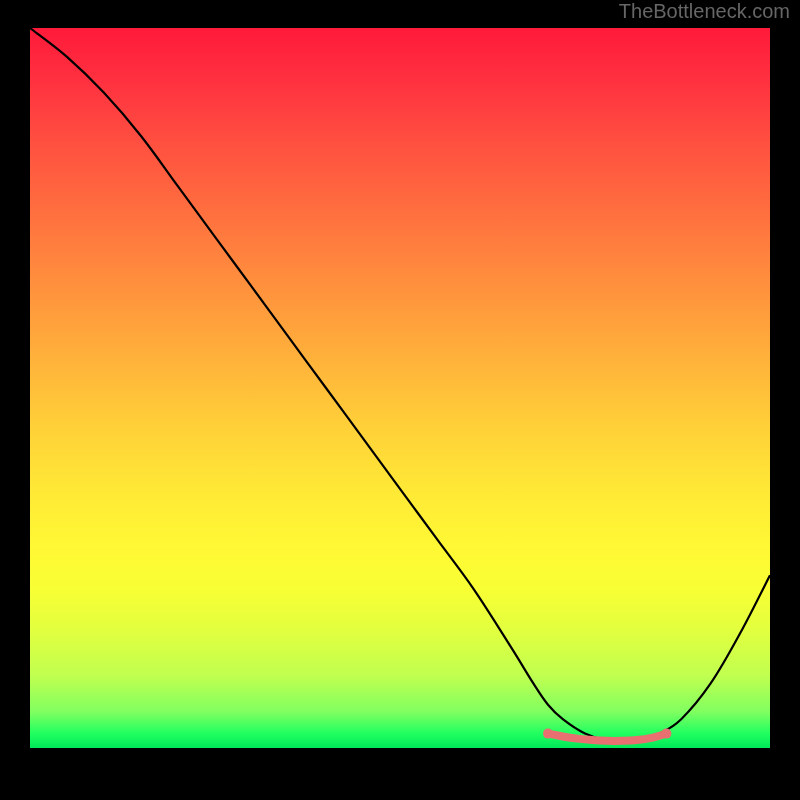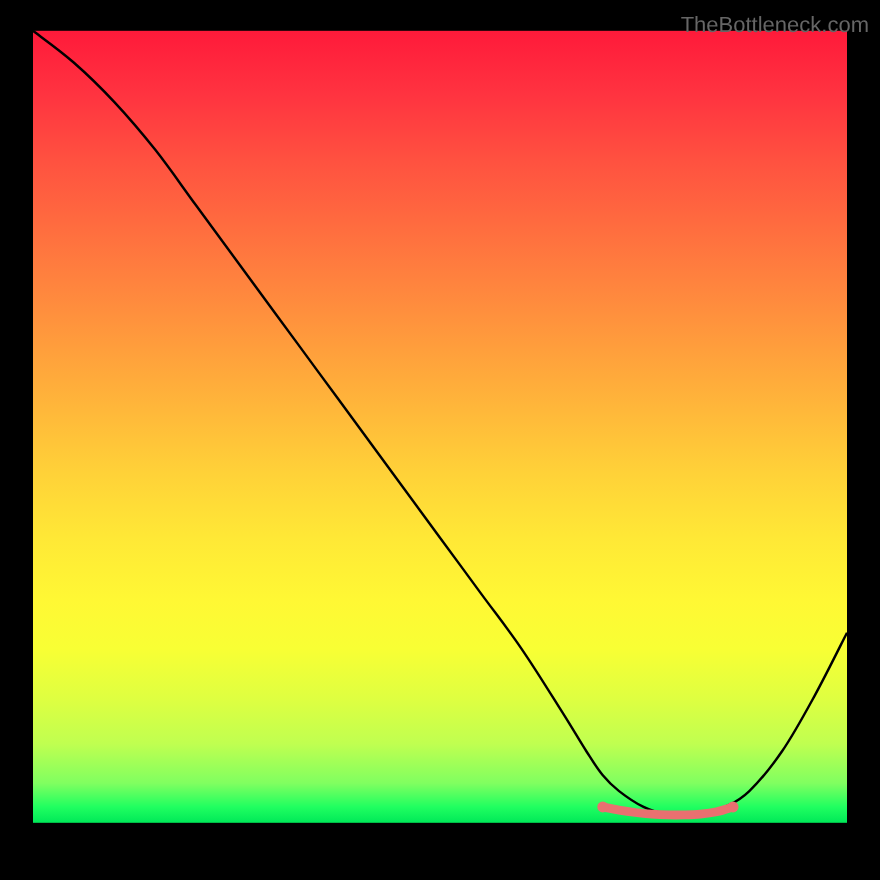--- a/index.html
+++ b/index.html
@@ -5,21 +5,21 @@
   * { margin: 0; padding: 0; box-sizing: border-box; }
   body {
     width: 800px;
     height: 800px;
     background: #000;
     position: relative;
     font-family: Arial, sans-serif;
   }
   .watermark {
     position: absolute;
-    top: 12px;
+    top: 0;
     right: 10px;
     color: #666;
     font-size: 20px;
     font-weight: normal;
     z-index: 10;
   }
   .plot-area {
     position: absolute;
     left: 30px;
     top: 28px;

